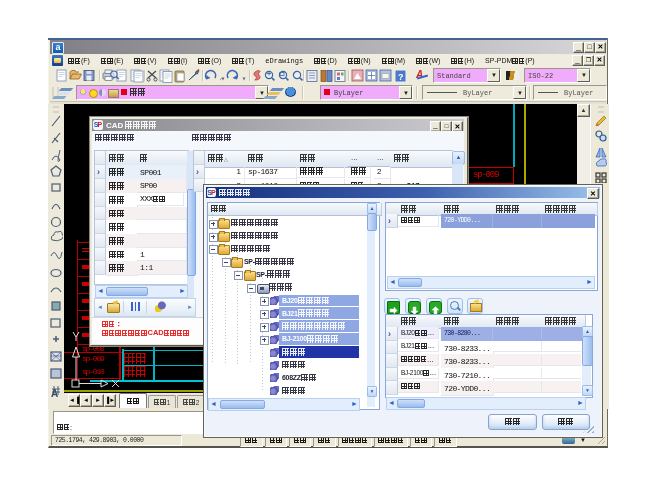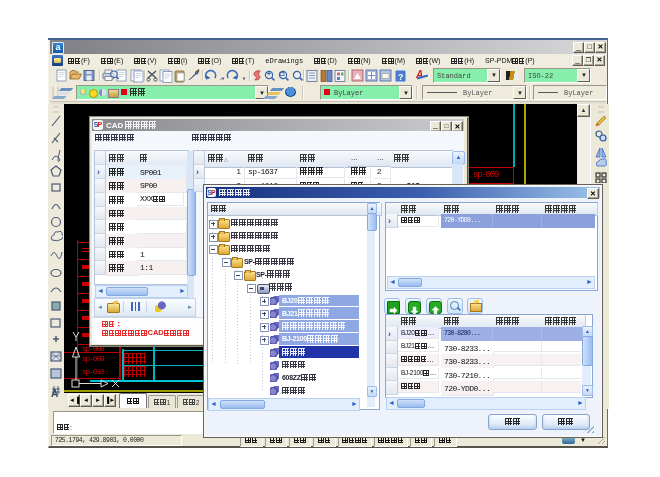--- a/index.html
+++ b/index.html
@@ -11,21 +11,21 @@
 .h11{width:10.5px;height:11px;background:repeating-linear-gradient(to bottom,currentColor 0 1.5px,transparent 1.5px 4px),repeating-linear-gradient(to right,currentColor 0 1.5px,transparent 1.5px 4px);}
 .fx{display:flex;align-items:center;white-space:nowrap;}
 .mono{font-family:"Liberation Mono",monospace;font-size:6.5px;letter-spacing:-0.6px;}
 .ins{border:1px solid;border-color:#9a9689 #fff #fff #9a9689;}
 .btn{background:#ece9d8;border:1px solid;border-color:#fff #5f5d54 #5f5d54 #fff;box-shadow:inset -1px -1px 0 #aca899;text-align:center;}
 .ghead{background:linear-gradient(#f8fafc,#dfe7f2);border-right:1px solid #c0cbdd;border-bottom:1px solid #b4c2d8;color:#222;font-size:8px;overflow:hidden;white-space:nowrap;}
 .cell{font-size:8px;color:#111;overflow:hidden;white-space:nowrap;border-right:1px solid #e4e7ee;border-bottom:1px solid #e4e7ee;}
 .mk{background:linear-gradient(#f6f8fb,#e2e8f1);border-right:1px solid #c0cbdd;border-bottom:1px solid #cdd6e4;}
 s.mg{display:inline-block;width:11px;}
 .vsep{position:absolute;width:1px;height:13px;background:#cbc7b8;border-right:1px solid #fbfaf5;}
-.cmb{position:absolute;height:13px;background:#86efac;border:1px solid;border-color:#9a9689 #fff #fff #9a9689;}
+.cmb{position:absolute;height:13px;background:#f0abfc;border:1px solid;border-color:#9a9689 #fff #fff #9a9689;}
 .da{position:absolute;width:11px;height:11px;background:#ece9d8;border:1px solid;border-color:#fff #5f5d54 #5f5d54 #fff;font-size:6px;line-height:10px;text-align:center;color:#222;}
 .gArr{position:absolute;width:14px;height:14px;border-radius:3px;background:linear-gradient(#eef6fe,#cfe3f8);border:1px solid #9ec0e8;}
 .xscroll{position:absolute;height:11px;background:#e3eefc;border:1px solid #b9d0f2;}
 .xthumb{position:absolute;top:1px;height:7px;background:linear-gradient(#cfe0f8,#9abcf0);border:1px solid #84a8e4;border-radius:2px;}
 .xar{position:absolute;top:1px;width:9px;height:8px;color:#2a60c8;font-size:7px;line-height:8px;text-align:center;font-weight:bold;}
 </style></head>
 <body>
 <div id="pg">
 
 <div class="ab" style="left:48px;top:38px;width:558px;height:408px;background:#ece9d8;border-right:1px solid #6e6c61;border-bottom:2px solid #55534a;border-left:1px solid #f6f4ea;"></div>

